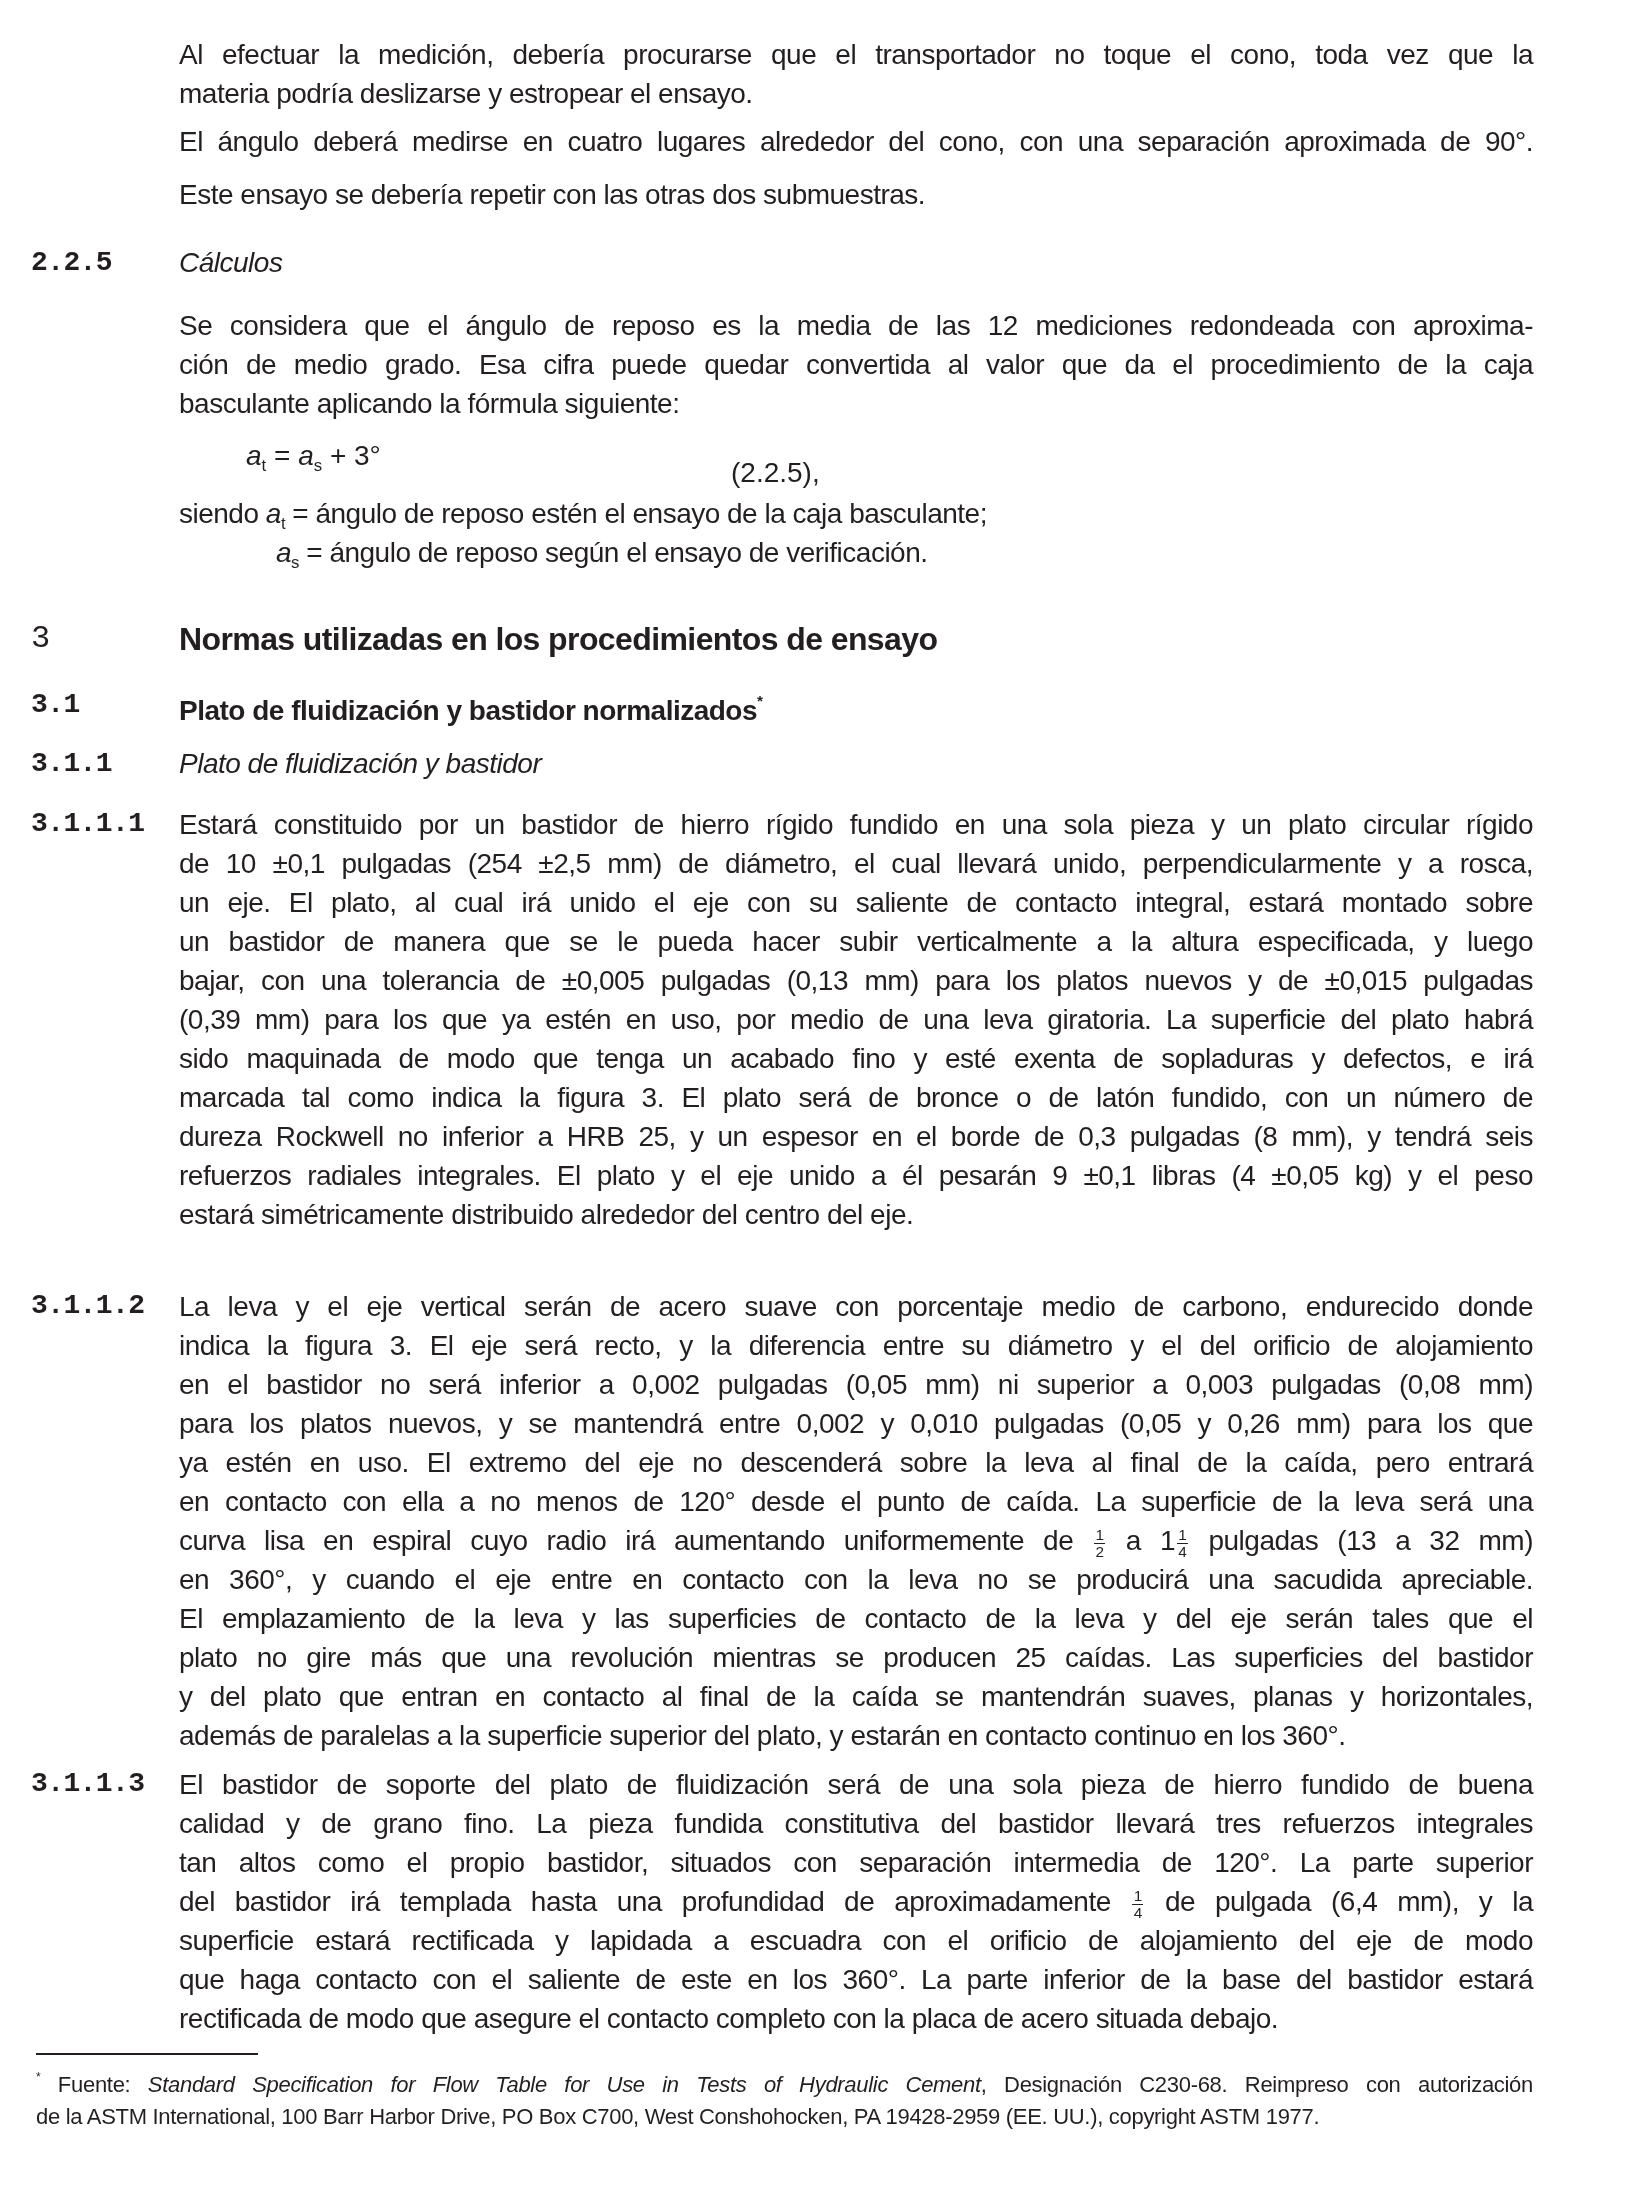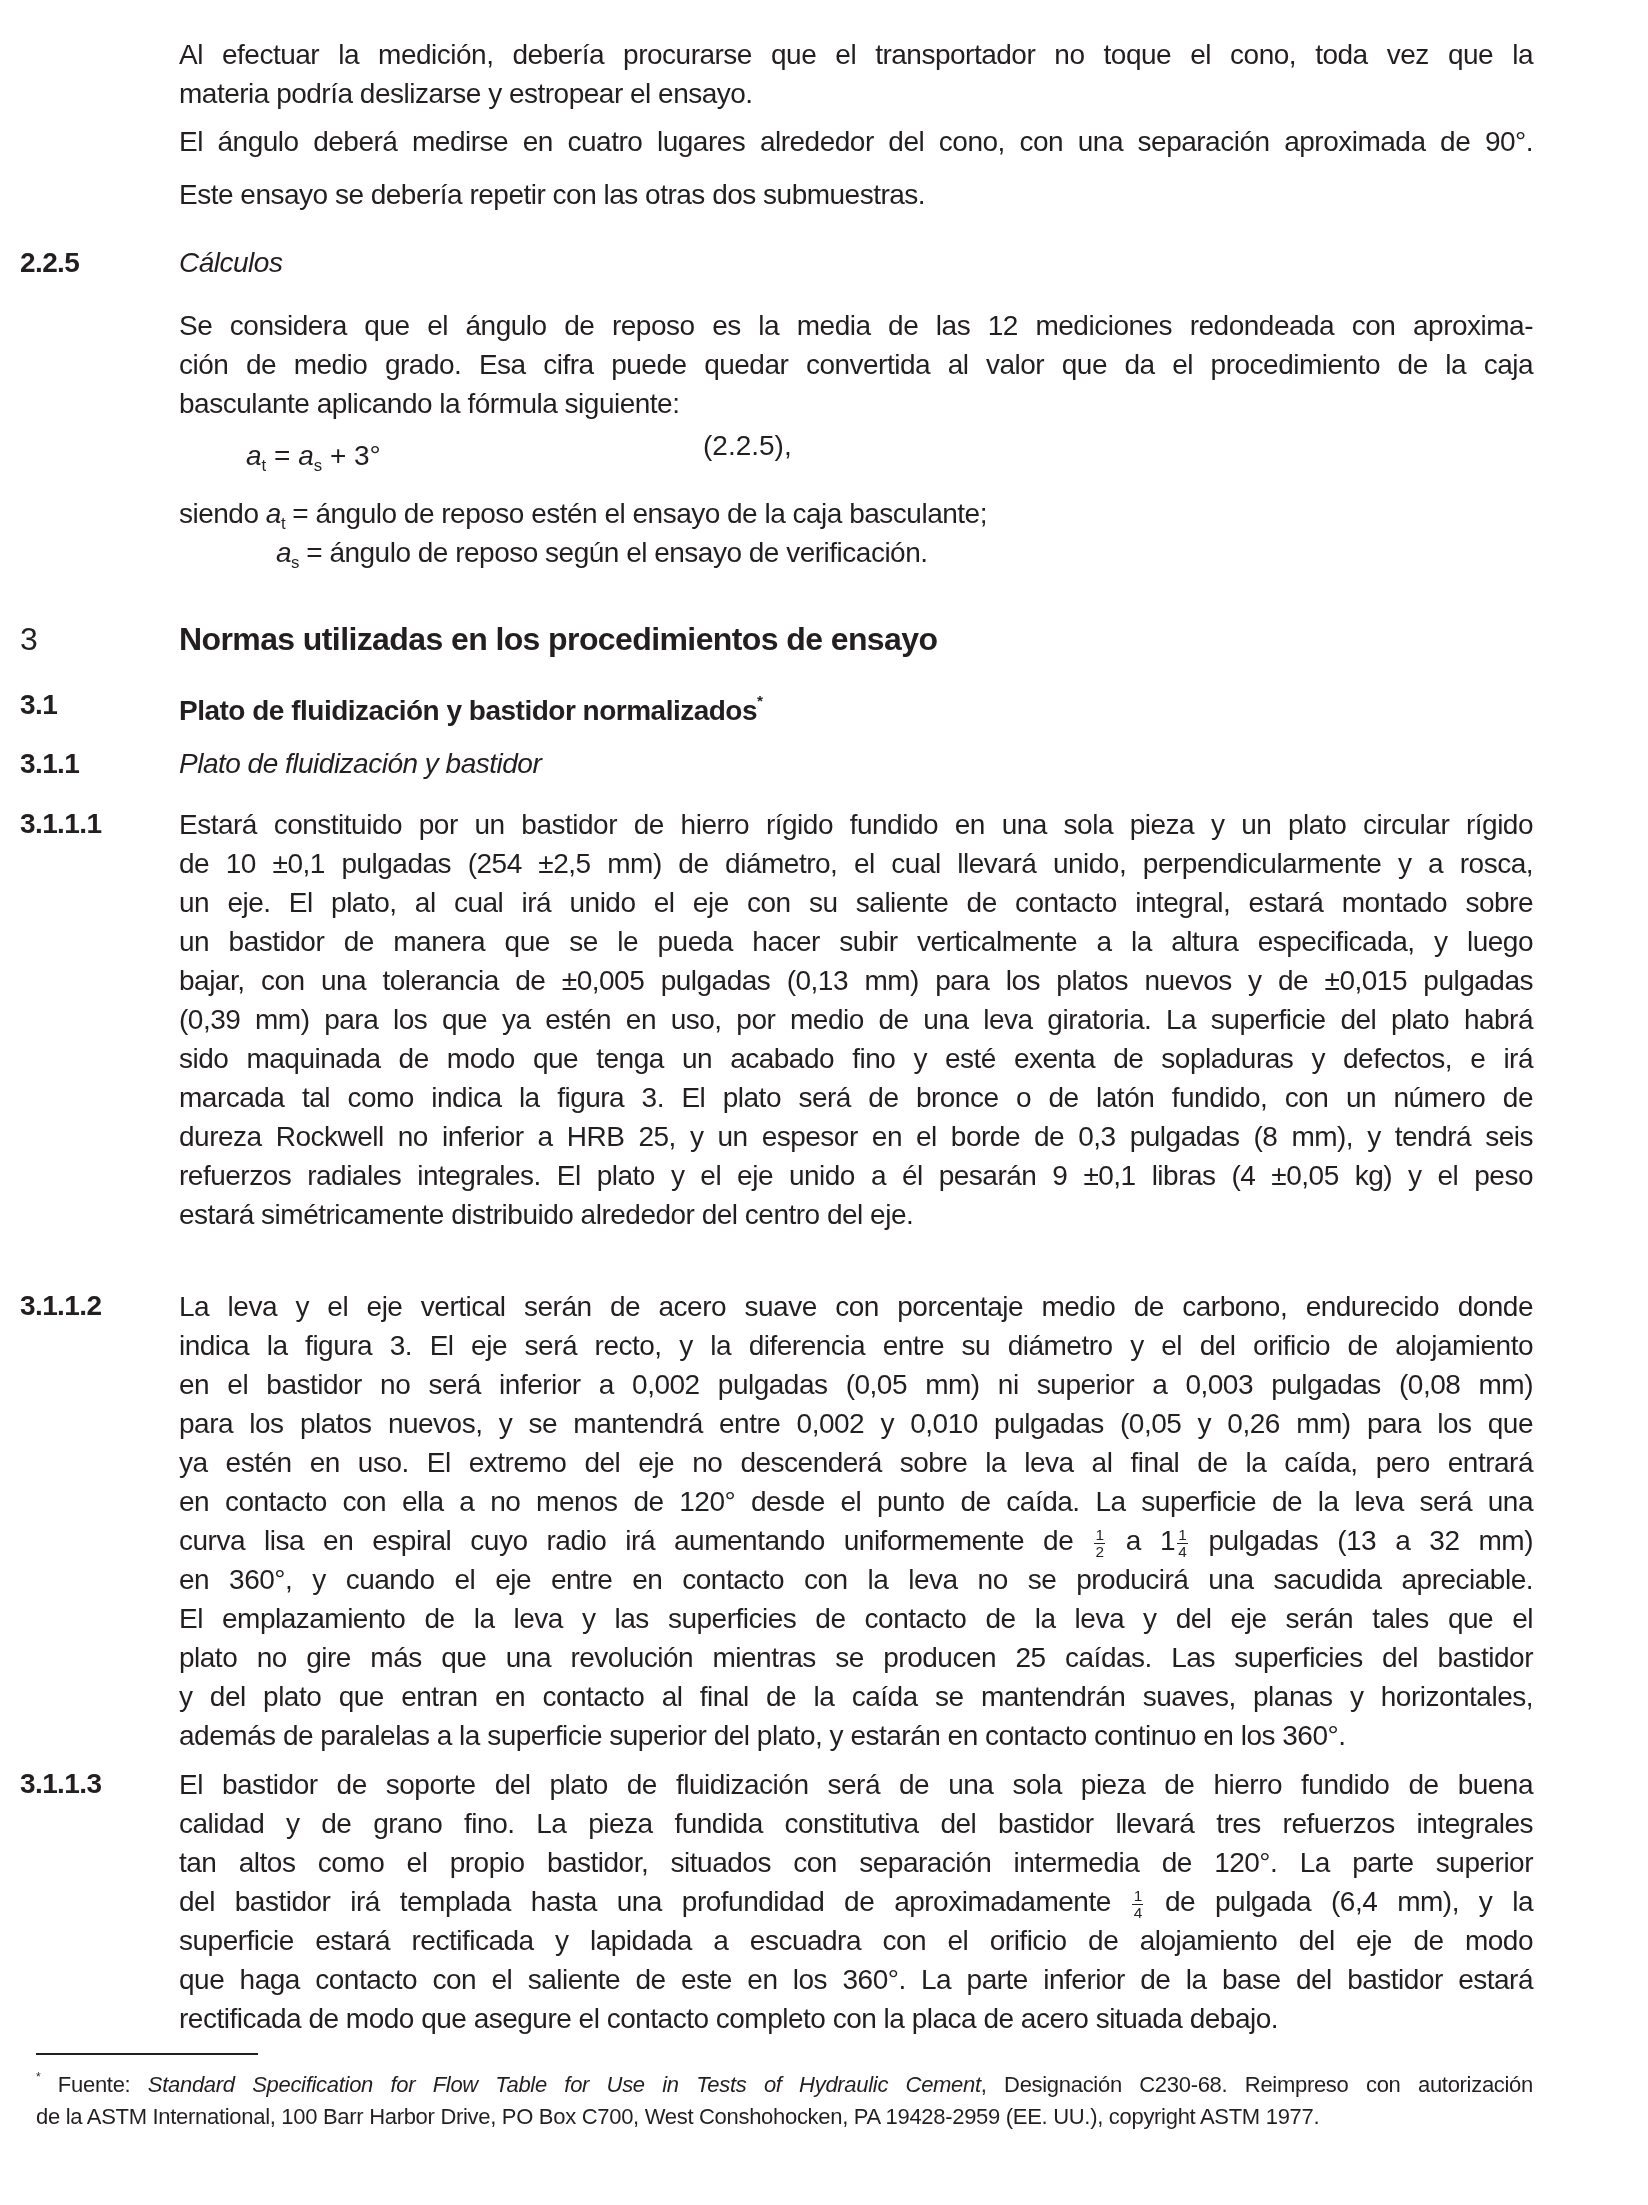--- a/index.html
+++ b/index.html
@@ -10,21 +10,21 @@
   }
   .page { position: absolute; left: 0; top: 0; width: 1648px; height: 2205px; padding-left: 28px; }
   .body-text {
     font-size: 28px; line-height: 39px; letter-spacing: -0.5px;
     transform-origin: left top;
   }
   .para { position: absolute; left: 179px; width: 1354px; text-align: justify; }
   .para.left { text-align: left; }
   .line { display: block; white-space: nowrap; }
   .jl { display: block; text-align: justify; text-align-last: justify; }
-  .num { position: absolute; left: 20px; font-weight: bold; font-size: 28px; line-height: 38px; letter-spacing: -0.6px; }
+  .num { position: absolute; left: 31px; font-weight: bold; font-size: 28px; line-height: 38px; letter-spacing: -0.6px; font-family: Liberation Mono, monospace; }
   .head { position: absolute; left: 179px; font-size: 28px; line-height: 38px; letter-spacing: -0.5px; }
   .head.italic { font-style: italic; text-align: right; }
   .head.bold { font-weight: bold; }
   .h1 { font-size: 32px; font-weight: bold; letter-spacing: -0.6px; }
   .h1num { font-size: 32px; font-weight: normal; }
   sub { font-size: 0.6em; vertical-align: -0.35em; line-height: 0; }
   sup { font-size: 0.55em; vertical-align: 0.9em; line-height: 0; }
   .ital { font-style: italic; }
   .frac { display: inline-block; vertical-align: -0.45em; text-align: center; font-size: 0.55em; line-height: 1.05em; margin: 0 1.6px; }
   .frac .n { display: block; border-bottom: 1.2px solid #231f20; padding: 0 1.6px; }
@@ -55,21 +55,21 @@
 
   <div class="para body-text" style="top:306px;">
     <span class="jl">Se considera que el ángulo de reposo es la media de las 12 mediciones redondeada con aproxima-</span>
     <span class="jl">ción de medio grado. Esa cifra puede quedar convertida al valor que da el procedimiento de la caja</span>
     <span class="line">basculante aplicando la fórmula siguiente:</span>
   </div>
 
   <div class="formula" style="top:437px;">
     <span class="ital">a</span><sub>t</sub><span style="white-space:pre;"> = </span><span class="ital">a</span><sub>s</sub><span style="white-space:pre;"> + 3°</span>
   </div>
-  <div class="formula-ref" style="top:427px;">(2.2.5),</div>
+  <div class="formula-ref" style="top:454px;margin-left:28px;">(2.2.5),</div>
 
   <div class="para body-text left" style="top:494px;">
     <span class="line"><span style="white-space:pre;">siendo </span><span class="ital">a</span><sub>t</sub><span style="white-space:pre;"> = ángulo de reposo estén el ensayo de la caja basculante;</span></span>
     <span class="line" style="padding-left:97px;"><span class="ital">a</span><sub>s</sub><span style="white-space:pre;margin-top:19px;"> = ángulo de reposo según el ensayo de verificación.</span></span>
   </div>
 
   <div class="num h1num" style="top:620px; font-weight:normal;">3</div>
   <div class="head h1" style="top:620px;">Normas utilizadas en los procedimientos de ensayo</div>
 
   <div class="num" style="top:686px; font-weight:bold;">3.1</div>

